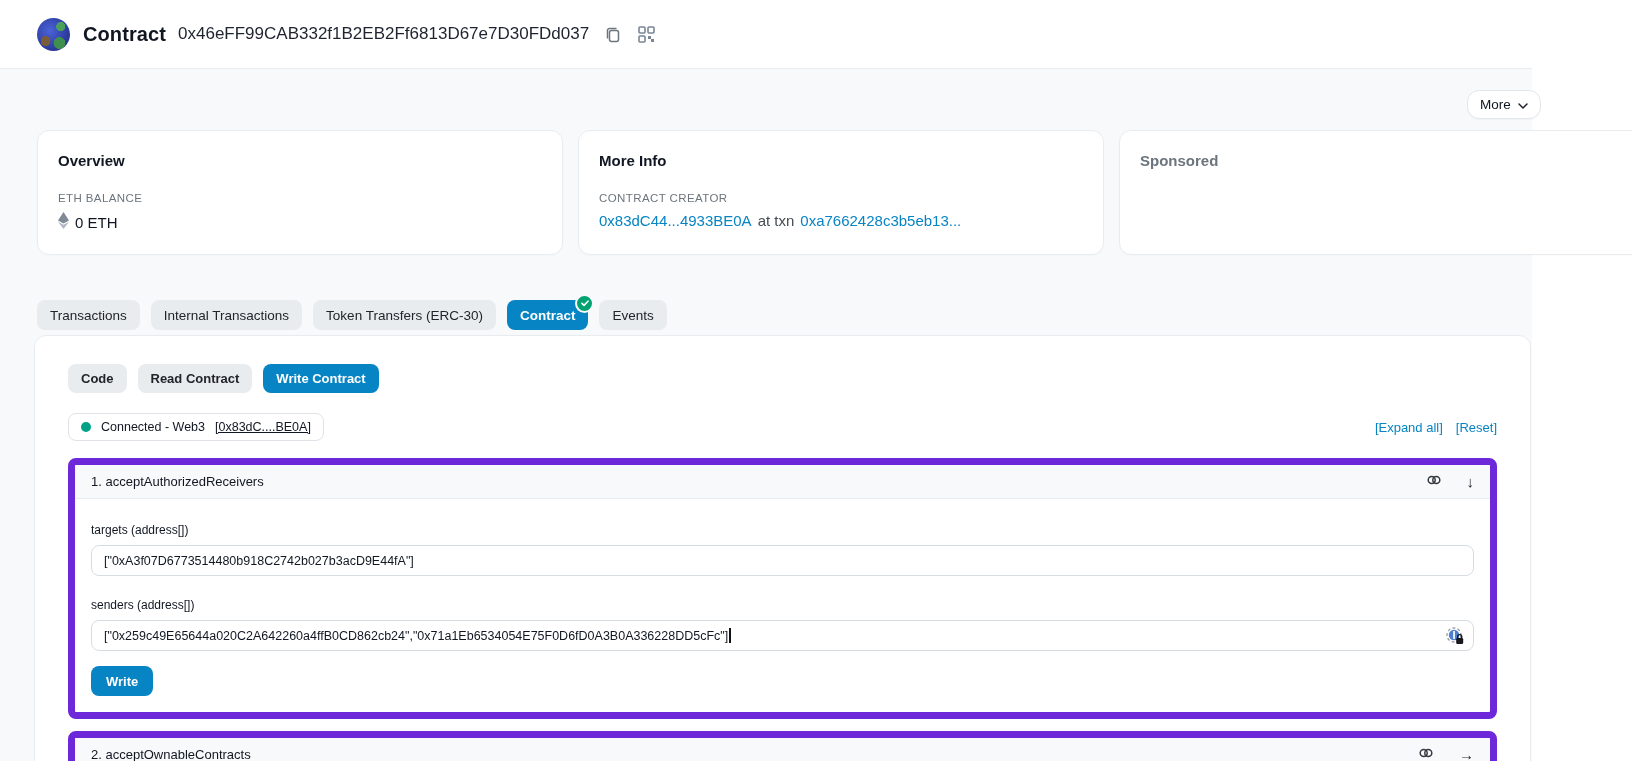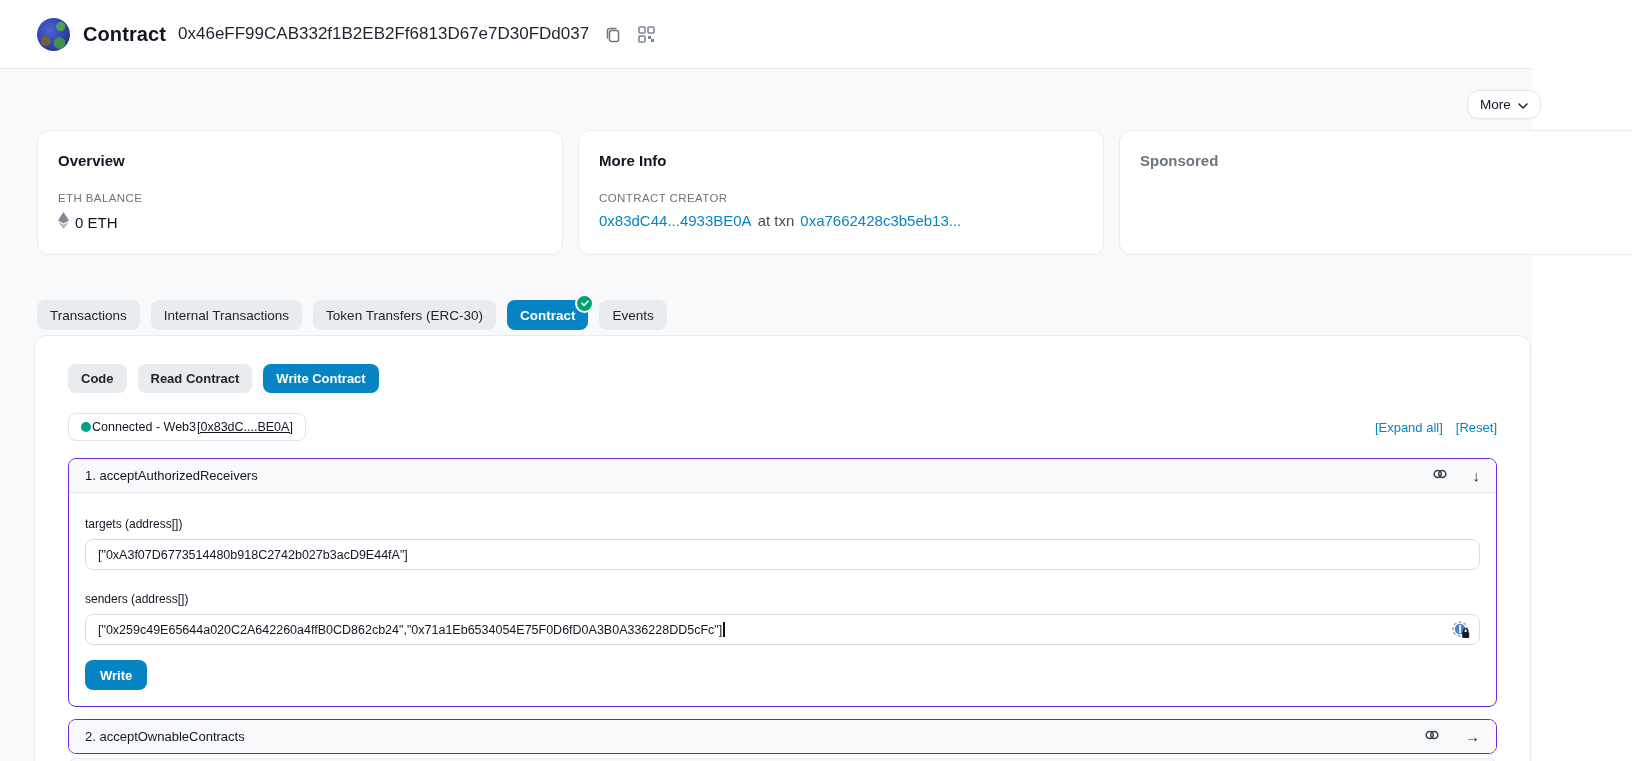--- a/index.html
+++ b/index.html
@@ -38,27 +38,27 @@
   .tab.active{background:#0784c3;color:#fff;font-weight:600;}
   .badge{position:absolute;top:-6px;right:-6px;width:15px;height:15px;border-radius:50%;background:#00a36f;border:2px solid #f8f9fb;display:flex;align-items:center;justify-content:center;box-sizing:content-box;}
 
   
   .main-card{position:absolute;left:34px;top:335px;width:1497px;height:600px;background:#fff;border:1px solid #e9ecef;border-radius:12px;box-sizing:border-box;padding:28px 33px;}
   .subtabs{display:flex;gap:11px;}
   .subtab{height:29px;padding:0 13px;border-radius:8px;background:#e9ecef;color:#21252b;font-size:13px;font-weight:600;display:flex;align-items:center;cursor:pointer;}
   .subtab.active{background:#0784c3;color:#fff;}
 
   .conn-row{margin-top:20px;display:flex;justify-content:space-between;align-items:center;}
-  .conn-badge{display:inline-flex;align-items:center;gap:1px;border:1px solid #dfe3e8;border-radius:8px;padding:6px 12px;font-size:12.5px;color:#111722;background:#fff;}
+  .conn-badge{display:inline-flex;align-items:center;gap:10px;border:1px solid #dfe3e8;border-radius:8px;padding:6px 12px;font-size:12.5px;color:#111722;background:#fff;}
   .dot{width:10px;height:10px;border-radius:50%;background:#00a186;}
   .conn-link{text-decoration:underline;color:#111722;cursor:pointer;}
   .links-right{display:flex;gap:13px;font-size:13px;}
   .links-right a{color:#0784c3;text-decoration:none;cursor:pointer;}
 
-  .acc{border:1px solid #6d28d9;border-radius:8px;overflow:hidden;background:#fff;}
+  .acc{border:7px solid #6d28d9;border-radius:8px;overflow:hidden;background:#fff;}
   .acc.first{margin-top:17px;}
   .acc.second{margin-top:12px;}
   .acc-head{background:#f8f9fa;height:33px;display:flex;align-items:center;justify-content:space-between;padding:0 16px;font-size:13px;color:#111722;cursor:pointer;}
   .acc.first .acc-head{border-bottom:1px solid #e9ecef;}
   .acc-icons{display:flex;align-items:center;gap:25px;color:#343a40;}
   .arrow-glyph{font-size:15px;color:#21252b;line-height:1;}
 
   .acc-body{padding:24px 16px 16px 16px;}
   .f-label{font-size:12px;color:#111722;}
   .f-label.second{margin-top:22px;}

